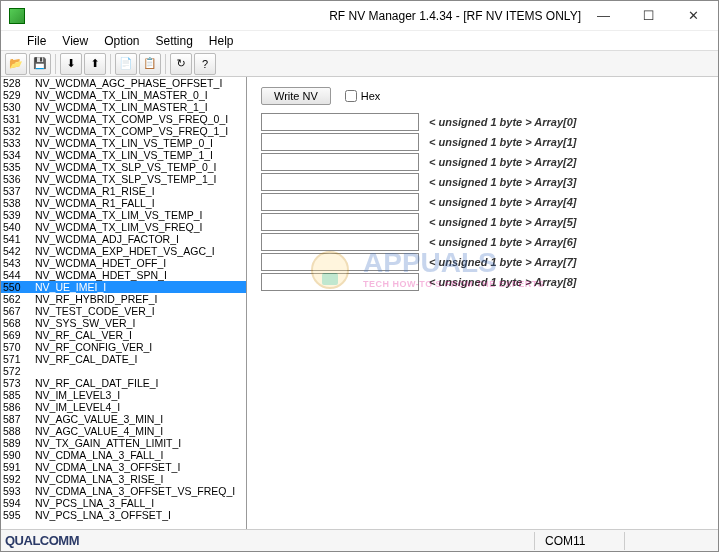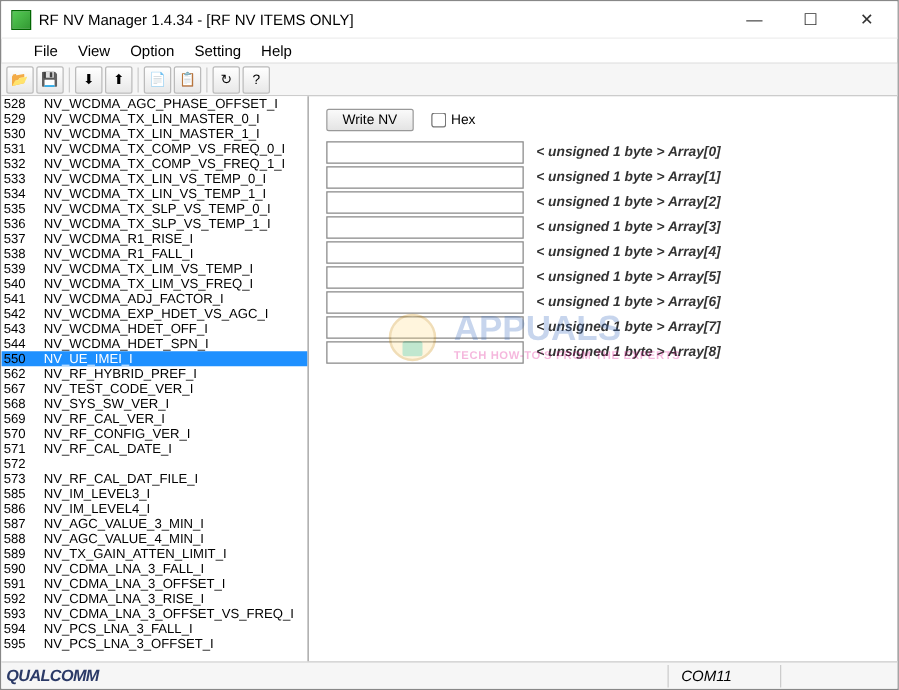--- a/index.html
+++ b/index.html
@@ -1,19 +1,19 @@
 <!DOCTYPE html>
 <html><head>
   <meta charset="utf-8">
   <style>
     * { margin: 0; padding: 0; box-sizing: border-box; }
     body { font-family: "Segoe UI", Tahoma, sans-serif; font-size: 11px; background: #fff; width: 719px; height: 552px; border: 1px solid #888; overflow: hidden; }
     .titlebar { height: 30px; display: flex; align-items: center; padding: 0 2px 0 8px; background: #fff; border-bottom: 1px solid #eee; }
     .titlebar .icon-app { width: 16px; height: 16px; background: linear-gradient(135deg,#5c5,#393); border: 1px solid #060; margin-right: 6px; }
-    .titlebar .title { flex: 1; font-size: 12px; color: #000; }
+    .titlebar .title { flex: 1; font-size: 12px; color: #000; text-align: right; }
     .win-controls { display: flex; }
     .win-btn { width: 45px; height: 28px; display: flex; align-items: center; justify-content: center; font-family: Arial; font-size: 13px; color: #333; cursor: default; }
     .menubar { height: 20px; display: flex; align-items: center; padding: 0 18px; border-bottom: 1px solid #ddd; }
     .menubar span { padding: 2px 8px; font-size: 12px; cursor: default; }
     .toolbar { height: 26px; display: flex; align-items: center; padding: 2px 4px; gap: 2px; border-bottom: 1px solid #ccc; background: #f6f6f6; }
     .tb-btn { width: 22px; height: 22px; background: linear-gradient(#fff,#e8e8e8); border: 1px solid #bbb; border-radius: 2px; display: flex; align-items: center; justify-content: center; font-size: 11px; cursor: default; }
     .tb-sep { width: 1px; height: 20px; background: #ccc; margin: 0 2px; }
     .main { display: flex; height: 452px; }
     .list-pane { width: 246px; border-right: 1px solid #999; overflow-y: scroll; background: #fff; font-size: 10.5px; line-height: 12px; }
     .list-row { display: flex; padding: 0 2px; white-space: nowrap; cursor: default; }
@@ -23,21 +23,21 @@
     .right-pane { flex: 1; padding: 10px 14px; position: relative; }
     .write-row { display: flex; align-items: center; gap: 14px; margin-bottom: 8px; }
     .btn { padding: 2px 12px; font-size: 11px; background: linear-gradient(#fafafa,#e4e4e4); border: 1px solid #999; border-radius: 2px; cursor: default; }
     .chk { display: flex; align-items: center; gap: 4px; font-size: 11px; }
     .chk input { width: 12px; height: 12px; }
     .array-row { display: flex; align-items: center; gap: 10px; margin-bottom: 2px; }
     .array-input { width: 158px; height: 18px; border: 1px solid #888; background: #fff; padding: 0 3px; font-size: 11px; }
     .array-label { font-size: 11px; font-weight: bold; color: #333; font-style: italic; }
     .watermark { position: absolute; top: 170px; left: 60px; opacity: 0.28; pointer-events: none; font-size: 28px; font-weight: bold; color: #3a6dbf; display: flex; align-items: flex-start; gap: 10px; }
     .watermark .wm-sub { font-size: 9px; color: #d08; display: block; letter-spacing: 0.5px; }
-    .statusbar { height: 22px; border-top: 1px solid #ccc; display: flex; align-items: center; font-size: 12px; padding: 0 4px; background: #f6f6f6; font-style: italic; }
+    .statusbar { height: 22px; border-top: 1px solid #ccc; display: flex; align-items: center; font-size: 12px; padding: 0 4px; background: #f6f6f6; }
     .statusbar .logo { font-weight: bold; color: #2b3a67; font-size: 13px; letter-spacing: -0.5px; }
     .statusbar .spacer { flex: 1; }
     .statusbar .cell { border-left: 1px solid #ccc; padding: 2px 10px; min-width: 90px; }
     ::-webkit-scrollbar { width: 16px; }
     ::-webkit-scrollbar-track { background: #f0f0f0; }
     ::-webkit-scrollbar-thumb { background: #c8c8c8; border: 1px solid #aaa; }
   </style>
 </head>
 <body>
 

